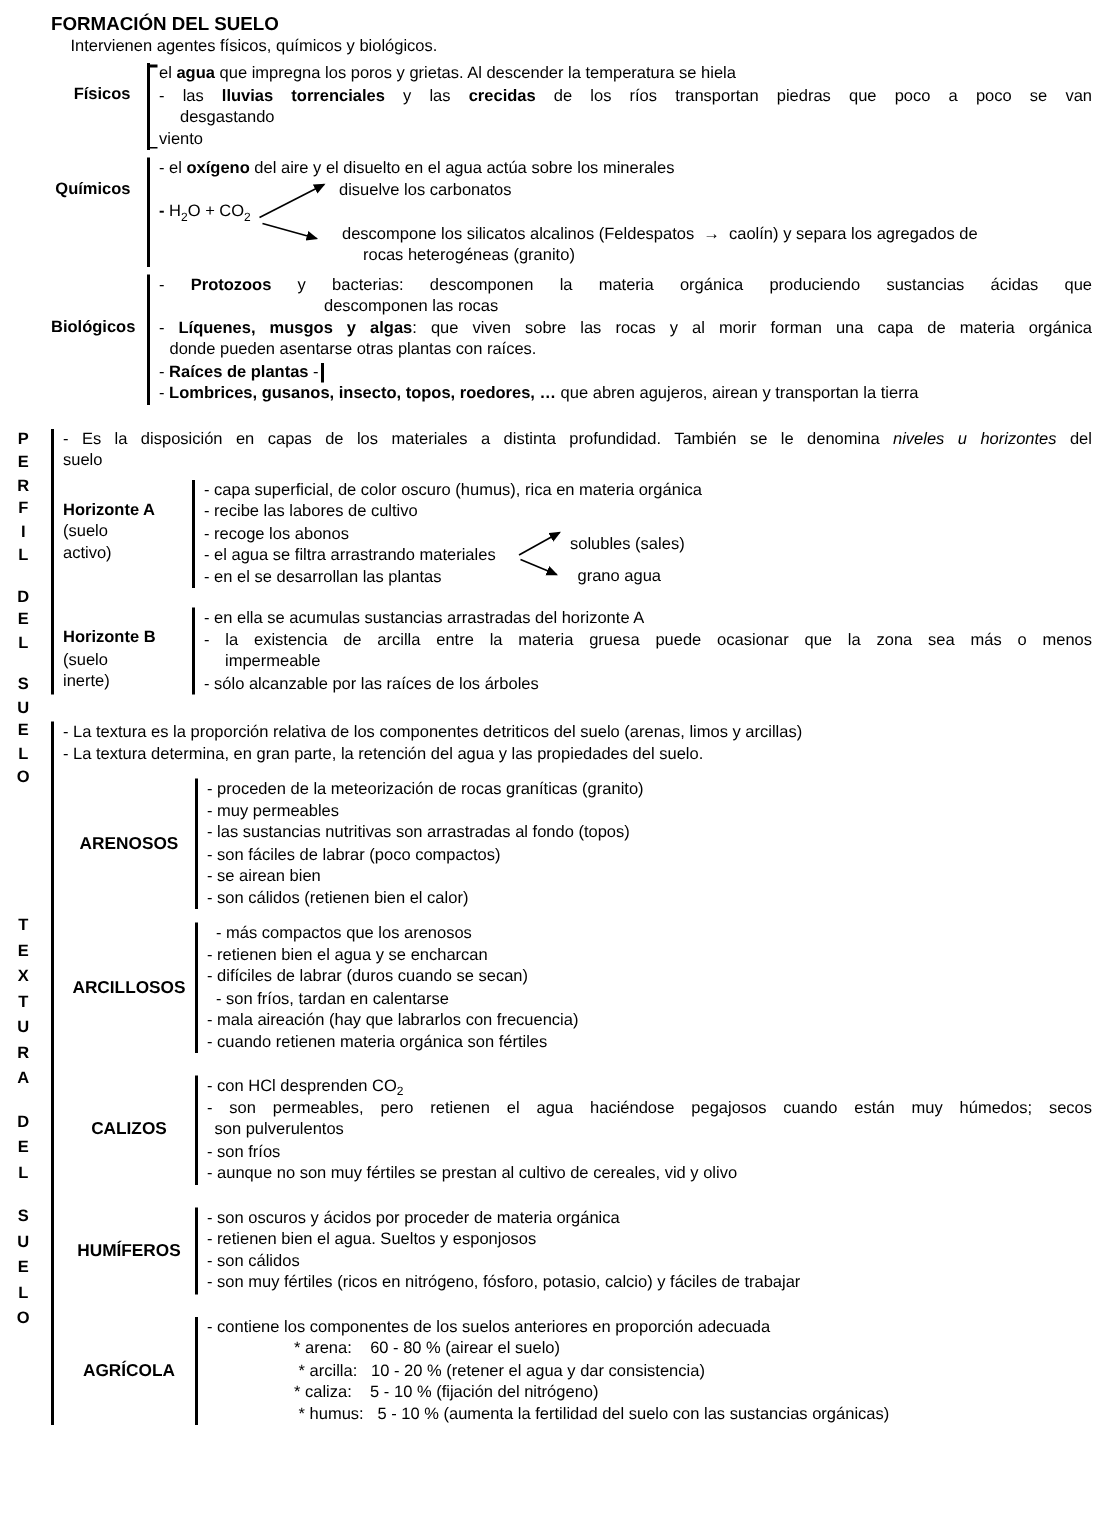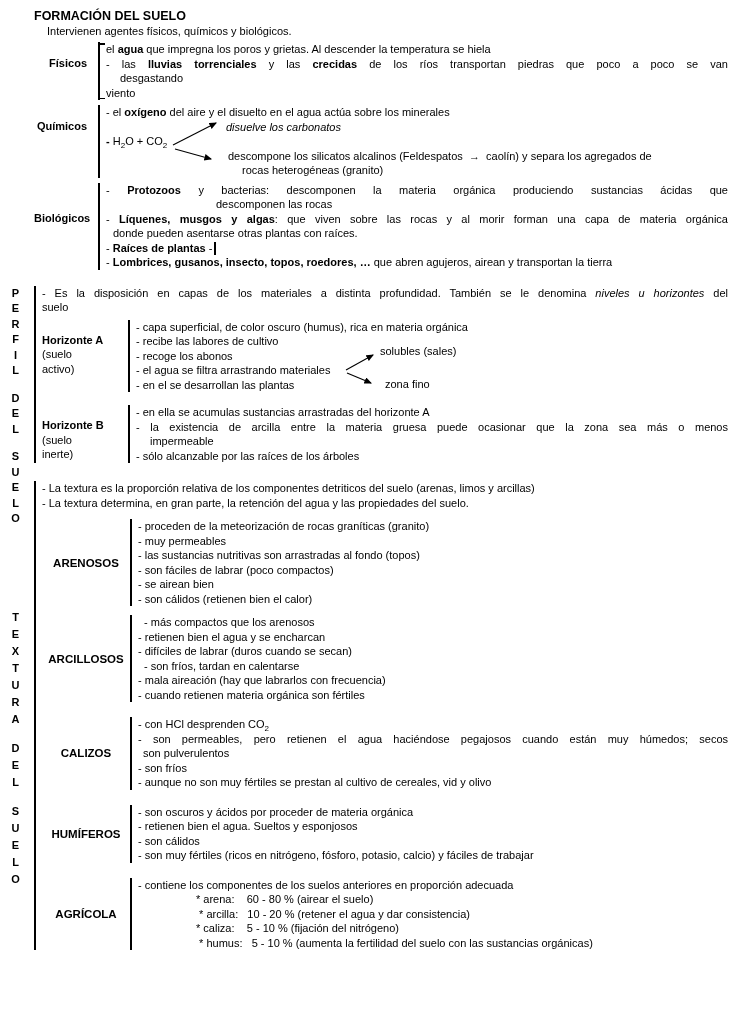--- a/index.html
+++ b/index.html
@@ -46,21 +46,21 @@
   .tsec{display:flex;margin-top:9px;}
   .tsec.gap{margin-top:15px;}
   .tlabel{flex:none;width:88px;display:flex;align-items:center;justify-content:center;
           font-weight:bold;font-size:11.5px;text-align:center;}
   .agr-sub{padding-left:58px;}
   .agr-sub .ln{white-space:pre-wrap;}
   
   .qarrows{position:absolute;left:64px;top:13px;}
   .harrows{position:absolute;left:208px;top:31px;}
   .anno{position:absolute;line-height:14.5px;white-space:nowrap;}
-  .anno.top{left:244px;top:24px;}
+  .anno.top{left:244px;top:36px;}
   .anno.bottom{left:249px;top:57px;}
 </style>
 </head>
 <body>
 
 <div class="page">
 
   <div class="title">FORMACIÓN DEL SUELO</div>
   <div class="intro">Intervienen agentes físicos, químicos y biológicos.</div>
 
@@ -74,21 +74,21 @@
         <div class="ln">viento</div>
       </div>
   </div>
 
   <div class="sec quimicos">
     <div class="sec-label pt2">Químicos</div>
     <div class="sec-bracket"></div>
     <div class="sec-content">
       <div>
           <div class="ln">- el <span style="font-weight: bold;">oxígeno</span> del aire y el disuelto en el agua actúa sobre los minerales</div>
-          <div class="ln" style="padding-left: 120px; font-style: italic;">disuelve los carbonatos</div>
+          <div class="ln" style="padding-left: 120px;">disuelve los carbonatos</div>
           <div class="ln"><span style="font-weight: bold;">- </span>H<sub>2</sub>O + CO<sub>2</sub></div>
           <div class="ln" style="padding-left: 122px;">descompone los silicatos alcalinos (Feldespatos &nbsp;→&nbsp; caolín) y separa los agregados de</div>
           <div class="ln" style="padding-left: 136px;">rocas heterogéneas (granito)</div>
         </div>
       <svg class="qarrows" width="56" height="46" viewBox="0 0 56 46">
         <defs>
           <marker id="ah" markerWidth="8" markerHeight="8" refX="6" refY="3" orient="auto">
             <path d="M0,0 L7,3 L0,6 z" fill="#000"></path>
           </marker>
         </defs>
@@ -158,21 +158,21 @@
         <div class="sec-bracket"></div>
         <div class="sec-content">
           <div>
               <div class="ln">- capa superficial, de color oscuro (humus), rica en materia orgánica</div>
               <div class="ln">- recibe las labores de cultivo</div>
               <div class="ln">- recoge los abonos</div>
               <div class="ln">- el agua se filtra arrastrando materiales</div>
               <div class="ln">- en el se desarrollan las plantas</div>
             </div>
           <div class="anno top">solubles (sales)</div>
-          <div class="anno bottom">zona fino</div>
+          <div class="anno bottom">grano agua</div>
           <svg class="harrows" width="36" height="36" viewBox="0 0 36 36">
             <line x1="2" y1="19" x2="29" y2="4" stroke="#000" stroke-width="1.1" marker-end="url(#ah)"></line>
             <line x1="3" y1="22" x2="27" y2="32" stroke="#000" stroke-width="1.1" marker-end="url(#ah)"></line>
           </svg>
         </div>
       </div>
 
       <div class="hsec">
         <div class="hlabel">
           <div class="hname">Horizonte B</div>

